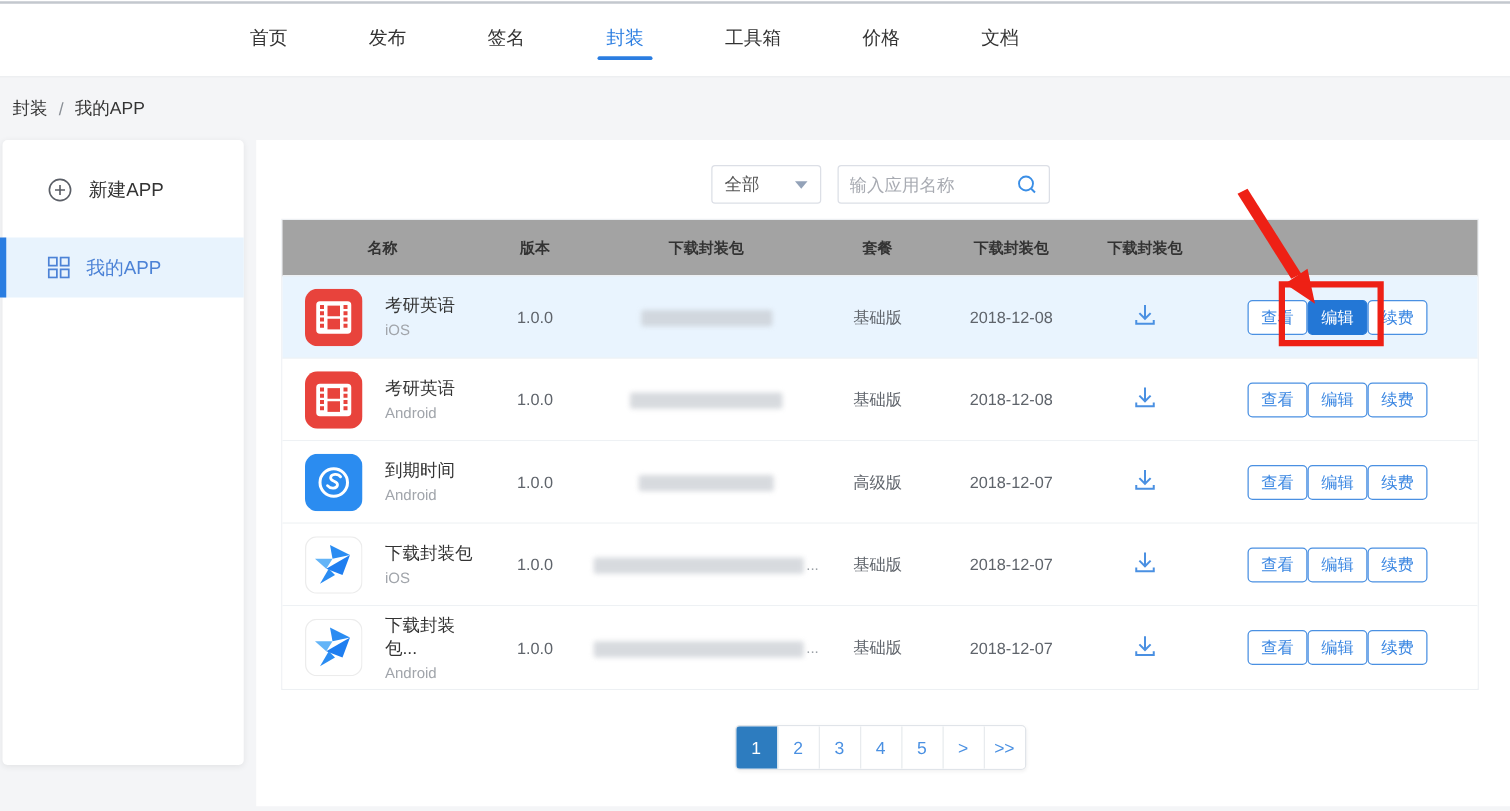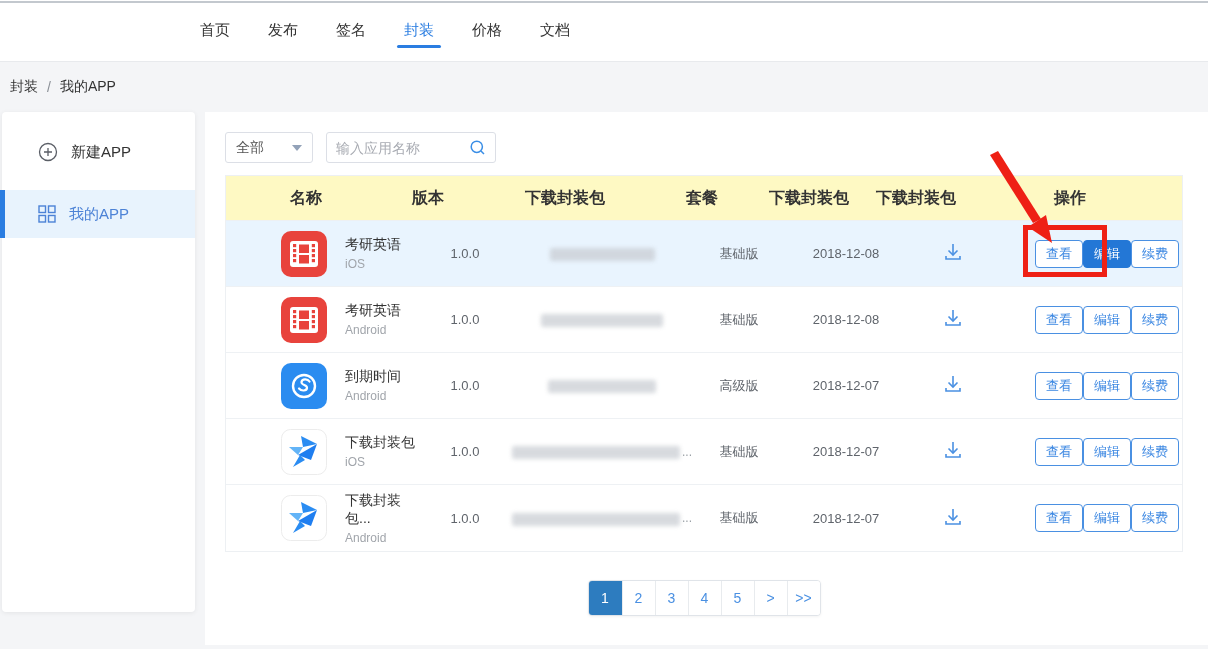--- a/index.html
+++ b/index.html
@@ -4,21 +4,21 @@
 <style>
   * { margin:0; padding:0; box-sizing:border-box; }
   html,body { width:1208px; height:649px; overflow:hidden;
     font-family:"Liberation Sans","DejaVu Sans",sans-serif; background:#f4f5f7; }
   .page { position:relative; width:1208px; height:649px; }
 
   
   .topbar { position:absolute; top:0; left:0; width:1208px; height:62px;
     background:#fff; border-bottom:1px solid #e8eaed; }
   .topline { position:absolute; top:1px; left:0; width:1208px; height:2px; background:#c3c8ce; }
-  .nav { display:flex; gap:24px; padding-left:193px; height:100%; align-items:stretch; }
+  .nav { display:flex; gap:51px; padding-left:193px; height:100%; align-items:stretch; }
   .nav-item { display:flex; align-items:center; position:relative; padding:0 7px;
     font-size:15px; color:#333; cursor:pointer; }
   .nav-item.active { color:#2a7de1; }
   .nav-item.active::after { content:""; position:absolute; left:0; right:0; bottom:13px;
     height:3px; background:#2a7de1; border-radius:2px; }
 
   
   .breadcrumb { position:absolute; top:62px; left:0; height:50px; display:flex;
     align-items:center; gap:9px; padding-left:10px; font-size:14px; color:#333; }
   .crumb-sep { color:#8a8f96; }
@@ -30,39 +30,39 @@
     padding-left:36px; font-size:15px; color:#333; cursor:pointer; position:relative; }
   .side-item + .side-item { margin-top:14px; }
   .side-item.active { background:#e8f3fd; color:#4c82d6; }
   .side-item.active::before { content:""; position:absolute; left:-2px; top:0; bottom:0;
     width:5px; background:#2a7de1; }
   .side-icon { display:inline-flex; }
 
   
   .panel { position:absolute; left:205px; top:112px; width:1003px; height:533px;
     background:#fff; padding:20px 25px 0 20px; }
-  .toolbar { display:flex; gap:13px; margin-bottom:12px; }
+  .toolbar { display:flex; gap:13px; margin-bottom:12px;justify-content:center; }
   .select { width:88px; height:31px; border:1px solid #dcdfe6; border-radius:3px;
     display:flex; align-items:center; justify-content:space-between; padding:0 10px;
     font-size:14px; color:#555; cursor:pointer; background:#fff; }
   .caret { width:0; height:0; border-left:5px solid transparent; border-right:5px solid transparent;
     border-top:6px solid #93a2b8; }
   .searchbox { width:170px; height:31px; border:1px solid #dcdfe6; border-radius:3px;
     display:flex; align-items:center; padding:0 9px; background:#fff; }
   .searchbox input { flex:1; border:none; outline:none; font-size:14px; color:#333;
     font-family:inherit; background:transparent; min-width:0; }
   .searchbox input::placeholder { color:#a8abb2; }
 
   
   .table { border:1px solid #edf0f3; }
   .thead, .trow { display:grid; grid-template-columns:160px 84px 190px 84px 130px 84px 224px;
     align-items:center; text-align:center; }
-  .thead { height:45px; background:#fef9c3; font-size:16px; font-weight:bold; color:#333;
+  .thead { height:45px; background:#a3a3a3; font-size:12px; font-weight:bold; color:#333;
     border-bottom:1px solid #edf0f3; }
-  .trow { height:66px; border-bottom:1px solid #eef1f4; font-size:13px; color:#5f646b; background:#fff;padding-left:37px; }
+  .trow { height:66px; border-bottom:1px solid #eef1f4; font-size:13px; color:#5f646b; background:#fff; }
   .trow:last-child { border-bottom:none; }
   .trow.hl { background:#e9f4fe; }
   .c-name { display:flex; align-items:center; text-align:left; padding-left:18px; gap:18px; }
   .appicon { width:46px; height:46px; flex-shrink:0; display:inline-flex; }
   .app-name { font-size:14px; color:#333; }
   .app-platform { font-size:12px; color:#a1a5ab; margin-top:3px; }
   .blur { display:inline-block; height:13px; border-radius:2px; background:#c7cbd1;
     filter:blur(2px); opacity:.7; vertical-align:middle; }
   .ellipsis { color:#9aa0a6; font-size:12px; margin-left:2px; }
   .dl { display:inline-flex; cursor:pointer; }
@@ -91,20 +91,21 @@
 
 <div class="page">
 
   <header class="topbar">
     <div class="topline"></div>
     <nav class="nav">
       <div class="nav-item">首页</div>
       <div class="nav-item">发布</div>
       <div class="nav-item">签名</div>
       <div class="nav-item active">封装</div>
+      <div class="nav-item">工具箱</div>
       <div class="nav-item">价格</div>
       <div class="nav-item">文档</div>
     </nav>
   </header>
 
   <div class="breadcrumb">
     <span>封装</span>
     <span class="crumb-sep">/</span>
     <span>我的APP</span>
   </div>
@@ -151,21 +152,20 @@
     </div>
 
     <div class="table">
       <div class="thead">
         <div>名称</div>
         <div>版本</div>
         <div>下载封装包</div>
         <div>套餐</div>
         <div>下载封装包</div>
         <div>下载封装包</div>
-        <div>操作</div>
       </div>
 
       <div class="trow hl">
         <div class="c-name">
           <span class="appicon">
             <svg width="46" height="46" viewBox="0 0 46 46">
                 <rect width="46" height="46" rx="10" fill="#e8433c"></rect>
                 <rect x="9" y="10" width="28" height="26" rx="3" fill="#fff"></rect>
                 <g fill="#e8433c">
                   <rect x="12" y="13" width="3.2" height="3.2"></rect>

